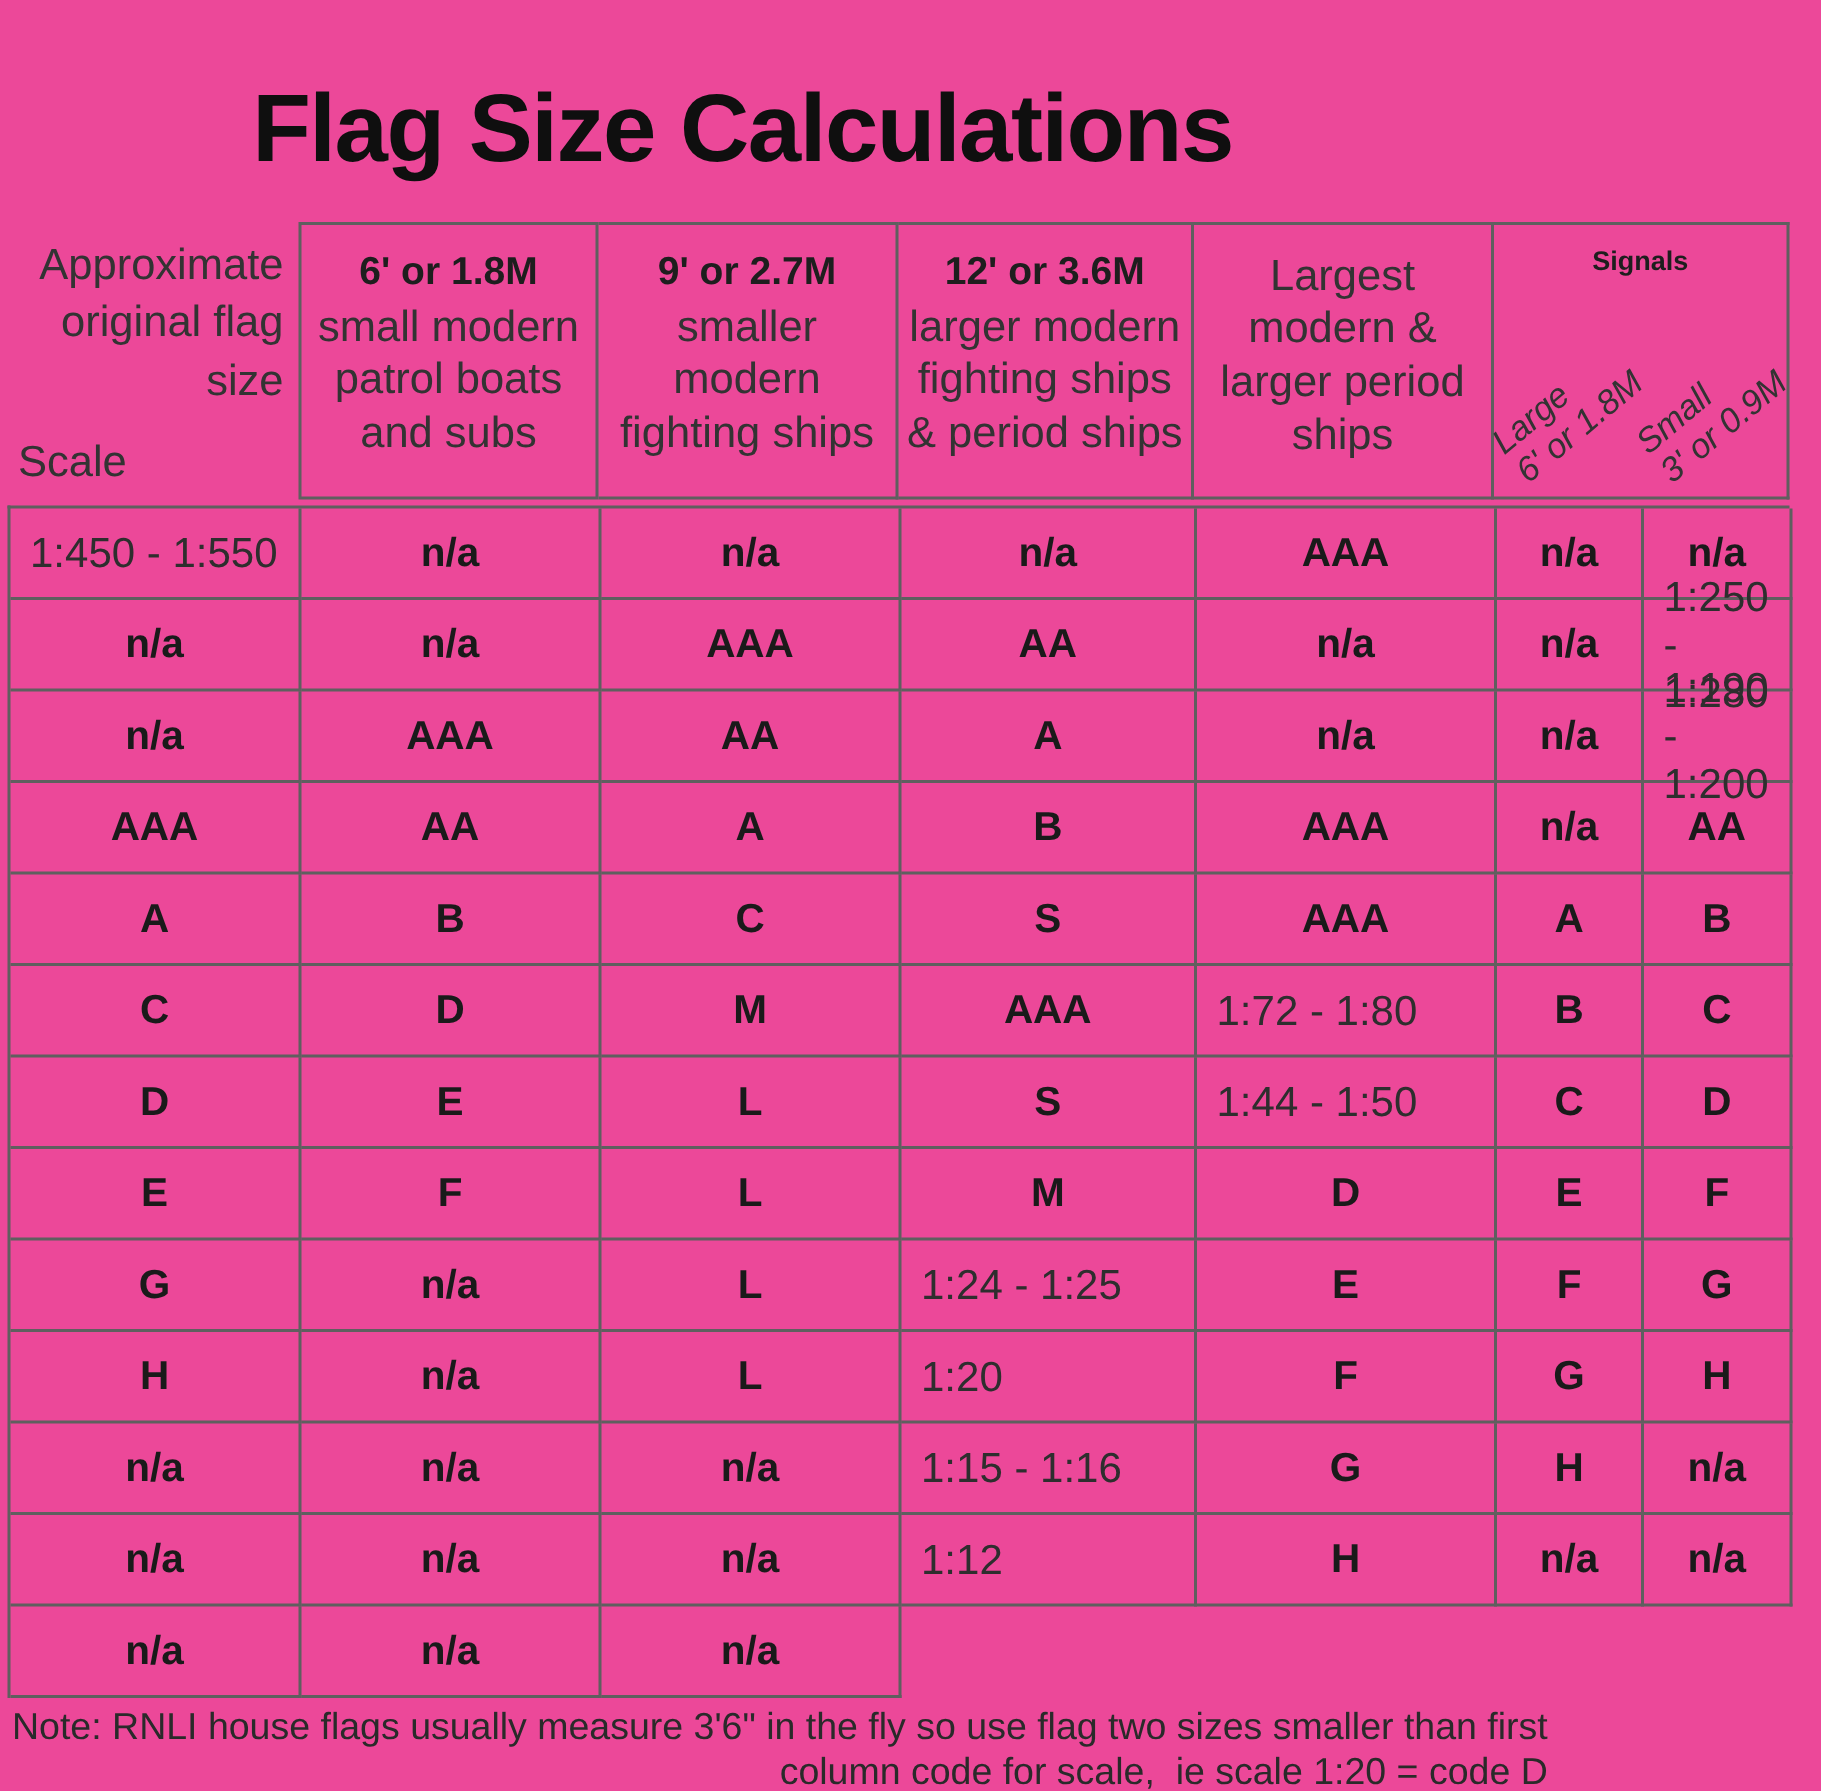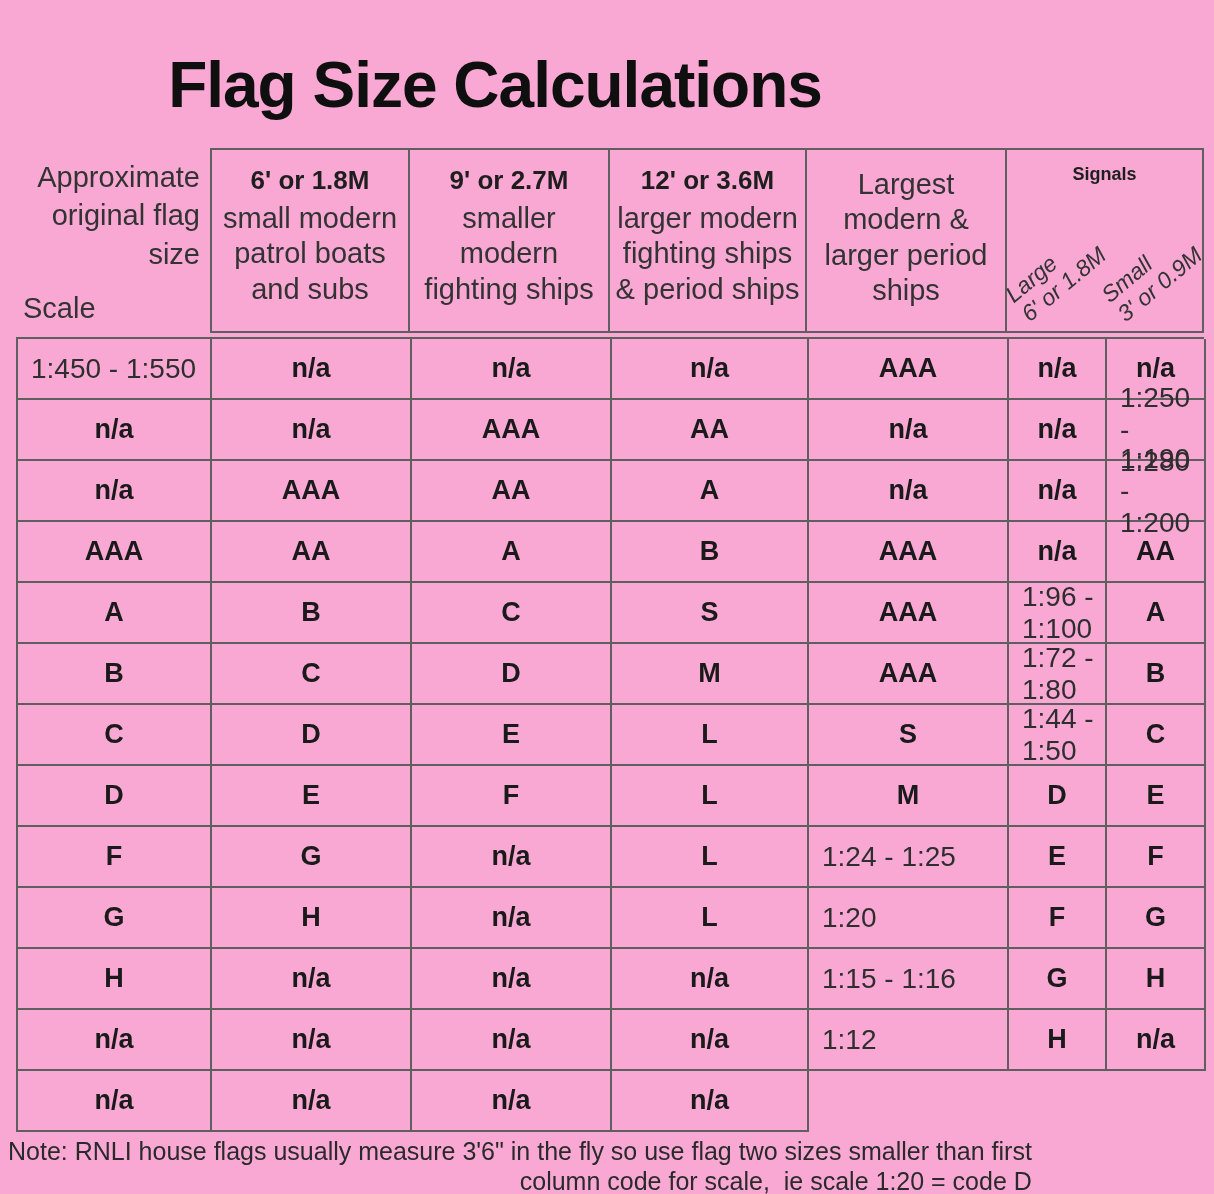--- a/index.html
+++ b/index.html
@@ -1,36 +1,36 @@
 <!DOCTYPE html>
 <html><head>
 <meta charset="utf-8">
 <style>
   :root { --bc: #5f5f5f; }
   html, body { margin: 0; padding: 0; background: #ffffff; }
   .page {
     position: relative;
     width: 1214px;
     height: 1194px;
-    background: #f9a8d4;
+    background: #ec4899;
     font-family: "Liberation Sans", sans-serif;
     color: #222;
     overflow: hidden;
   }
   .title {
     position: absolute;
     top: 48px; left: 0;
     width: 990px;
     text-align: center;
     font-size: 64px;
     font-weight: bold;
     letter-spacing: -1px;
     color: #0f0f0f;
   }
-  .table { position: absolute; left: 16px; top: 148px; width: 1188px; }
+  .table { position: absolute; left: 5px; top: 148px; width: 1188px; }
 
   
   .header-row {
     display: grid;
     grid-template-columns: 194px 200px 200px 197px 200px 197px;
     height: 185px;
   }
   .corner { position: relative; }
   .corner-flag-size {
     position: absolute; top: 10px; right: 10px;
@@ -174,21 +174,20 @@
         <div class="cell code-cell">A</div>
         <div class="cell code-cell">B</div>
         <div class="cell code-cell">AAA</div>
         <div class="cell code-cell">n/a</div>
         <div class="cell code-cell">AA</div>
         <div class="cell code-cell">A</div>
         <div class="cell code-cell">B</div>
         <div class="cell code-cell">C</div>
         <div class="cell code-cell">S</div>
         <div class="cell code-cell">AAA</div>
-        <div class="cell scale-cell">1:96 - 1:100</div>
         <div class="cell code-cell">A</div>
         <div class="cell code-cell">B</div>
         <div class="cell code-cell">C</div>
         <div class="cell code-cell">D</div>
         <div class="cell code-cell">M</div>
         <div class="cell code-cell">AAA</div>
         <div class="cell scale-cell">1:72 - 1:80</div>
         <div class="cell code-cell">B</div>
         <div class="cell code-cell">C</div>
         <div class="cell code-cell">D</div>

